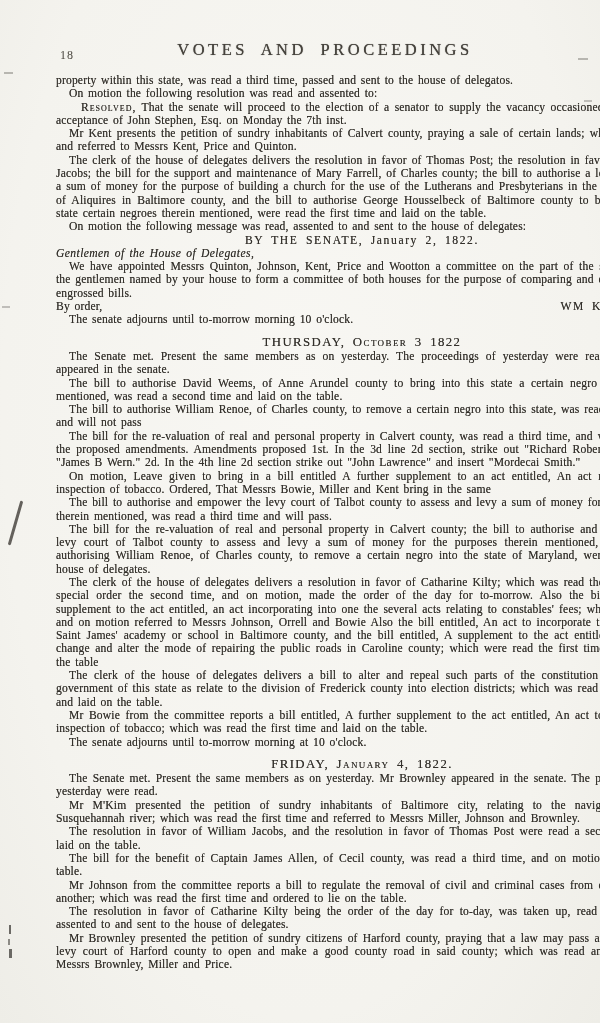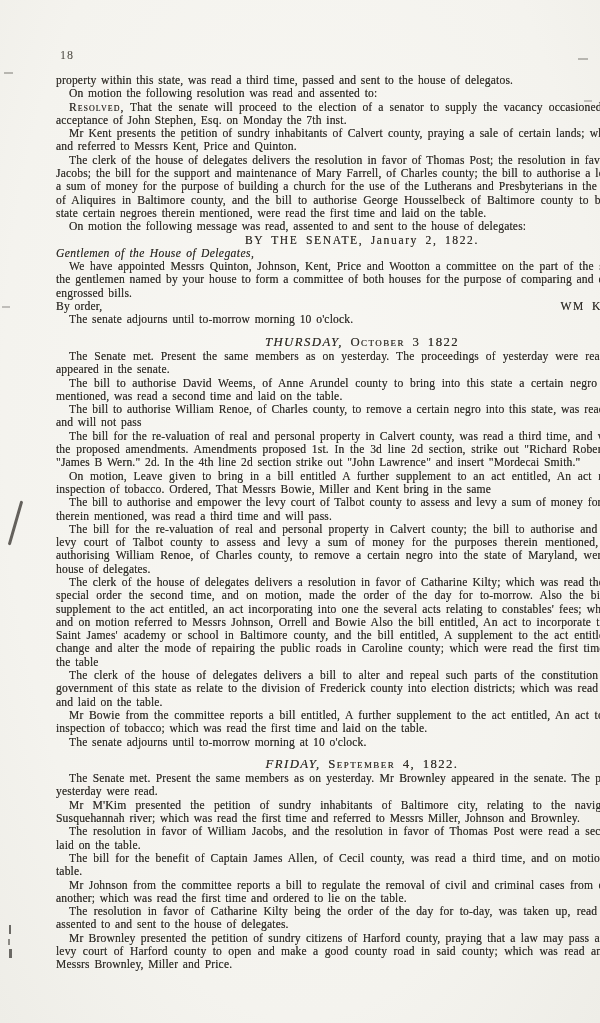--- a/index.html
+++ b/index.html
@@ -31,49 +31,50 @@
     position:absolute;top:74px;left:56px;width:612px; 
     font-size:11.6px;line-height:13.3px;
     text-align:justify;
     word-spacing:1.6px;letter-spacing:.15px;
     text-shadow:0 0 .6px rgba(51,48,43,.7);
   }
   .para{margin:0;text-indent:13px;}
   .para.flush{text-indent:0;}
   .para.center{text-align:center;text-indent:0;letter-spacing:1.6px;word-spacing:3px;}
   .para.italic{font-style:italic;text-indent:0;letter-spacing:.4px;}
-  .lead{font-variant:small-caps;letter-spacing:1px;}
+  .lead{font-variant:small-caps;letter-spacing:1px;margin-left:12px;}
   .byline{display:flex;justify-content:space-between;}
   .byline .left{}
   .byline .right{letter-spacing:1.4px;word-spacing:3px;white-space:nowrap;}
   .section-heading{
     margin:9px 0 1px 0;
     text-align:center;text-indent:0;
     font-size:12.8px;letter-spacing:1.4px;word-spacing:3px;
     font-weight:normal;
   }
-  .section-heading .day{text-transform:uppercase;font-style:italic;}
+  .section-heading .day{text-transform:uppercase;}
   .section-heading .date{font-variant:small-caps;}
   
   .ink-mark{position:absolute;background:#4a4742;}
   .mark-pen{left:14px;top:500px;width:3px;height:46px;transform:rotate(16deg);border-radius:2px;opacity:.85;}
   .mark-b1{left:9px;top:925px;width:2px;height:9px;opacity:.8;}
   .mark-b2{left:8px;top:939px;width:2px;height:6px;opacity:.6;}
   .mark-b3{left:9px;top:949px;width:3px;height:9px;opacity:.8;}
   .mark-d1{left:4px;top:72px;width:9px;height:2px;opacity:.35;}
   .mark-d2{left:578px;top:58px;width:10px;height:2px;opacity:.35;}
   .mark-d3{left:584px;top:100px;width:8px;height:2px;opacity:.3;}
   .mark-d4{left:2px;top:306px;width:8px;height:2px;opacity:.3;}
 </style>
 </head>
 <body>
 
 <div class="page">
   <div class="masthead">
     <span class="page-number">18</span>
+    <div class="page-title">VOTES AND PROCEEDINGS</div>
   </div>
 
   <div class="doc-body">
       <p class="para flush">property within this state, was read a third time, passed and sent to the house of delegatos.</p>
       <p class="para">On motion the following resolution was read and assented to:</p>
       <p class="para"><span class="lead">Resolved,</span> That the senate will proceed to the election of a senator to supply the vacancy occasioned by the non-acceptance of John Stephen, Esq. on Monday the 7th inst.</p>
       <p class="para">Mr Kent presents the petition of sundry inhabitants of Calvert county, praying a sale of certain lands; which was read and referred to Messrs Kent, Price and Quinton.</p>
       <p class="para">The clerk of the house of delegates delivers the resolution in favor of Thomas Post; the resolution in favor of William Jacobs; the bill for the support and maintenance of Mary Farrell, of Charles county; the bill to authorise a lottery to raise a sum of money for the purpose of building a church for the use of the Lutherans and Presbyterians in the neighborhood of Aliquires in Baltimore county, and the bill to authorise George Housselbeck of Baltimore county to bring into this state certain negroes therein mentioned, were read the first time and laid on the table.</p>
       <p class="para">On motion the following message was read, assented to and sent to the house of delegates:</p>
       <p class="para center">BY THE SENATE, January 2, 1822.</p>
@@ -89,21 +90,21 @@
       <p class="para">The bill to authorise David Weems, of Anne Arundel county to bring into this state a certain negro slave therein mentioned, was read a second time and laid on the table.</p>
       <p class="para">The bill to authorise William Renoe, of Charles county, to remove a certain negro into this state, was read a third time and will not pass</p>
       <p class="para">The bill for the re-valuation of real and personal property in Calvert county, was read a third time, and will pass with the proposed amendments.  Amendments proposed  1st. In the 3d line 2d section, strike out "Richard Robert," and insert "James B Wern."  2d. In the 4th line 2d section strike out "John Lawrence" and insert "Mordecai Smith."</p>
       <p class="para">On motion, Leave given to bring in a bill entitled A further supplement to an act entitled, An act regulating the inspection of tobacco.  Ordered, That Messrs Bowie, Miller and Kent bring in the same</p>
       <p class="para">The bill to authorise and empower the levy court of Talbot county to assess and levy a sum of money for the purposes therein mentioned, was read a third time and will pass.</p>
       <p class="para">The bill for the re-valuation of real and personal property in Calvert county; the bill to authorise and empower the levy court of Talbot county to assess and levy a sum of money for the purposes therein mentioned, and the bill authorising William Renoe, of Charles county, to remove a certain negro into the state of Maryland, were sent to the house of delegates.</p>
       <p class="para">The clerk of the house of delegates delivers a resolution in favor of Catharine Kilty; which was read the first and by special order the second time, and on motion, made the order of the day for to-morrow.  Also the bill entitled, A supplement to the act entitled, an act incorporating into one the several acts relating to constables' fees; which was read, and on motion referred to Messrs Johnson, Orrell and Bowie  Also the bill entitled, An act to incorporate the trustees of Saint James' academy or school in Baltimore county, and the bill entitled, A supplement to the act entitled, An act to change and alter the mode of repairing the public roads in Caroline county; which were read the first time and laid on the table</p>
       <p class="para">The clerk of the house of delegates delivers a bill to alter and repeal such parts of the constitution and form of government of this state as relate to the division of Frederick county into election districts; which was read the first time and laid on the table.</p>
       <p class="para">Mr Bowie from the committee reports a bill entitled, A further supplement to the act entitled, An act to regulate the inspection of tobacco; which was read the first time and laid on the table.</p>
       <p class="para">The senate adjourns until to-morrow morning at 10 o'clock.</p>
-      <div class="section-heading"><span class="day">Friday, </span><span class="date">September 4, 1822.</span></div>
+      <div class="section-heading"><span class="day">Friday, </span><span class="date">January 4, 1822.</span></div>
       <p class="para">The Senate met.  Present the same members as on yesterday.  Mr Brownley appeared in the senate.  The proceedings of yesterday were read.</p>
       <p class="para">Mr M'Kim presented the petition of sundry inhabitants of Baltimore city, relating to the navigation of the Susquehannah river; which was read the first time and referred to Messrs Miller, Johnson and Brownley.</p>
       <p class="para">The resolution in favor of William Jacobs, and the resolution in favor of Thomas Post were read a second time and laid on the table.</p>
       <p class="para">The bill for the benefit of Captain James Allen, of Cecil county, was read a third time, and on motion laid on the table.</p>
       <p class="para">Mr Johnson from the committee reports a bill to regulate the removal of civil and criminal cases from one county to another; which was read the first time and ordered to lie on the table.</p>
       <p class="para">The resolution in favor of Catharine Kilty being the order of the day for to-day, was taken up, read a third time, assented to and sent to the house of delegates.</p>
       <p class="para">Mr Brownley presented the petition of sundry citizens of Harford county, praying that a law may pass authorising the levy court of Harford county to open and make a good county road in said county; which was read and referred to Messrs Brownley, Miller and Price.</p>
     </div>
 
   <div class="ink-mark mark-pen"></div>

